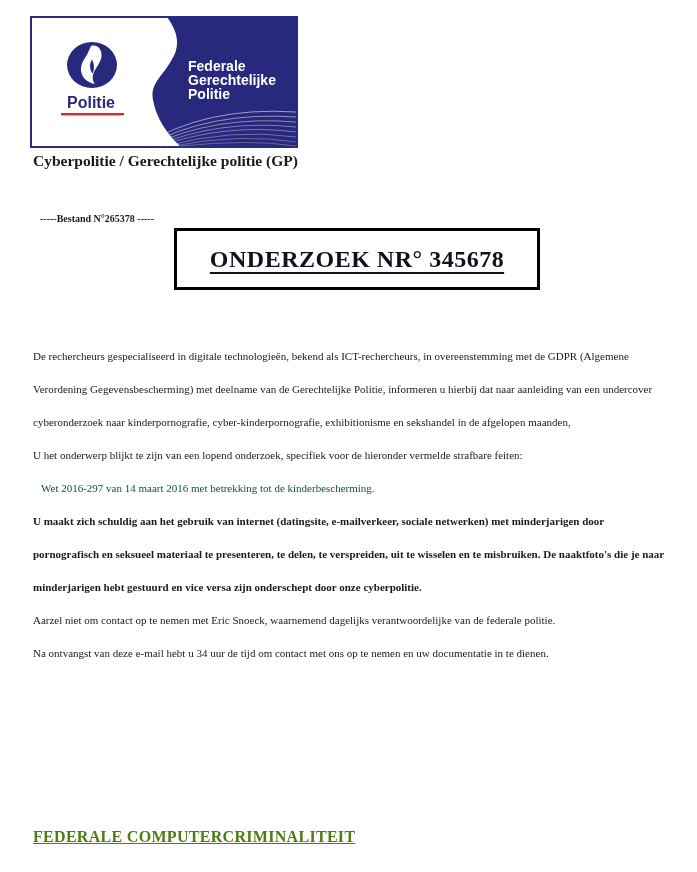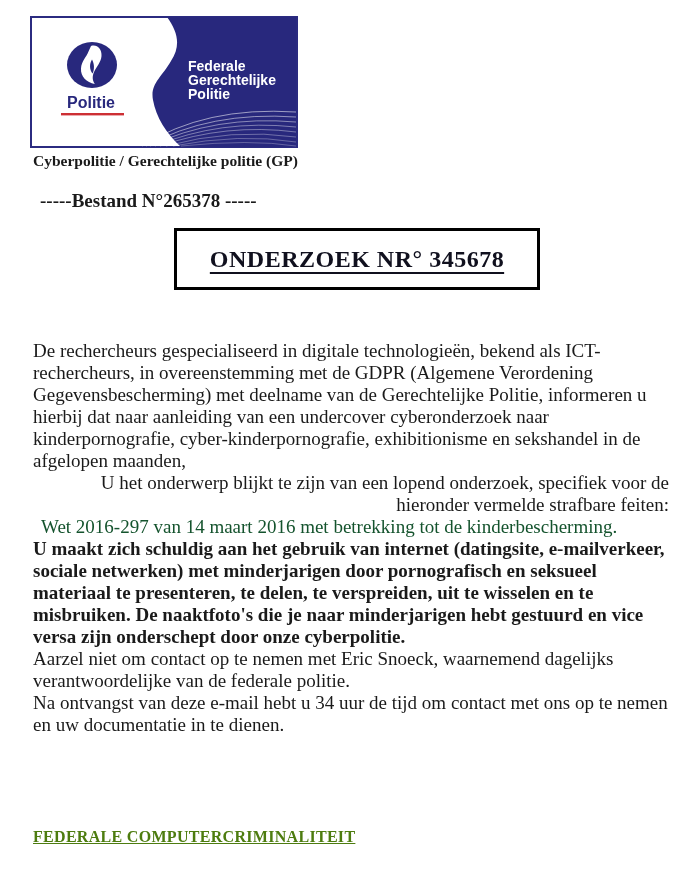--- a/index.html
+++ b/index.html
@@ -27,23 +27,23 @@
   .dept-line {
     position: absolute;
     left: 33px;
     top: 152px;
     font-weight: bold;
     font-size: 15.5px;
   }
   .file-line {
     position: absolute;
     left: 40px;
-    top: 190px;
+    top: 213px;
     font-weight: bold;
-    font-size: 19px;
+    font-size: 10px;
   }
 
   
   .case-box {
     position: absolute;
     left: 174px;
     top: 228px;
     width: 360px;
     height: 56px;
     border: 3px solid #000000;
@@ -60,26 +60,26 @@
     text-underline-offset: 5px;
     text-decoration-thickness: 2px;
   }
 
   
   .content {
     position: absolute;
     left: 33px;
     top: 340px;
     width: 636px;
-    font-size: 19px;
-    line-height: 22px;
+    font-size: 11px;
+    line-height: 33px;
   }
   .content p { margin: 0; }
   .p-intro      { margin-top: 7px; }
-  .p-subject    { margin-top: 24px; text-align: right; }
+  .p-subject    { margin-top: 24px; }
   .law-1        { margin-top: 29px; color: #fd0000; }
   .law-2        { margin-top: 12px; padding-left: 8px; color: #14532d; }
   .p-accusation { margin-top: 13px; font-weight: bold; }
   .p-contact    { margin-top: 24px; }
   .p-deadline   { margin-top: 35px; }
 
   .footer-title {
     position: absolute;
     left: 33px;
     top: 828px;

